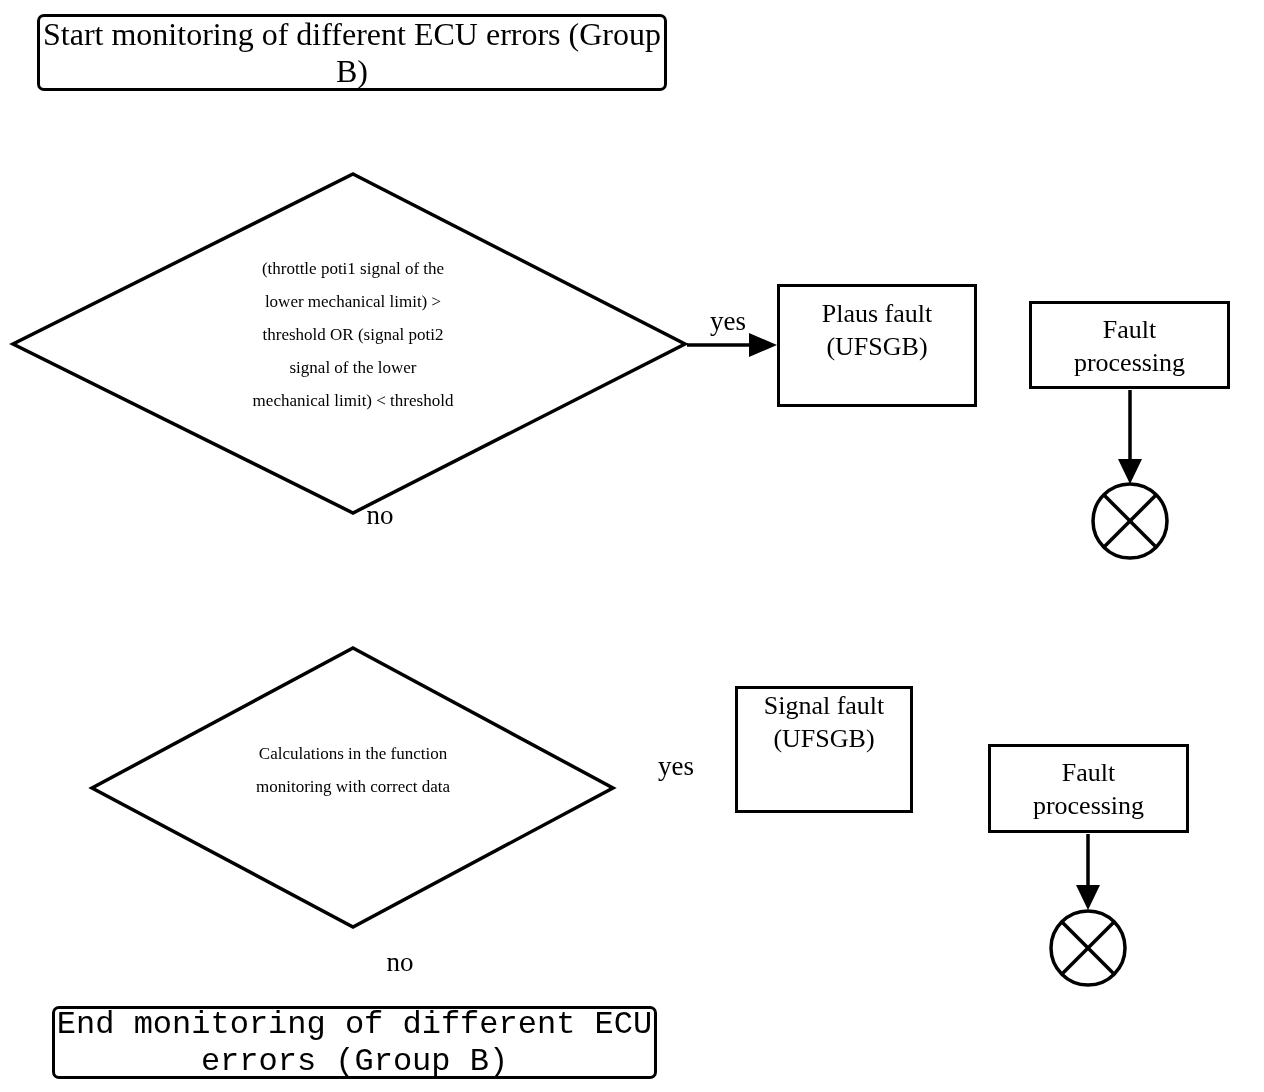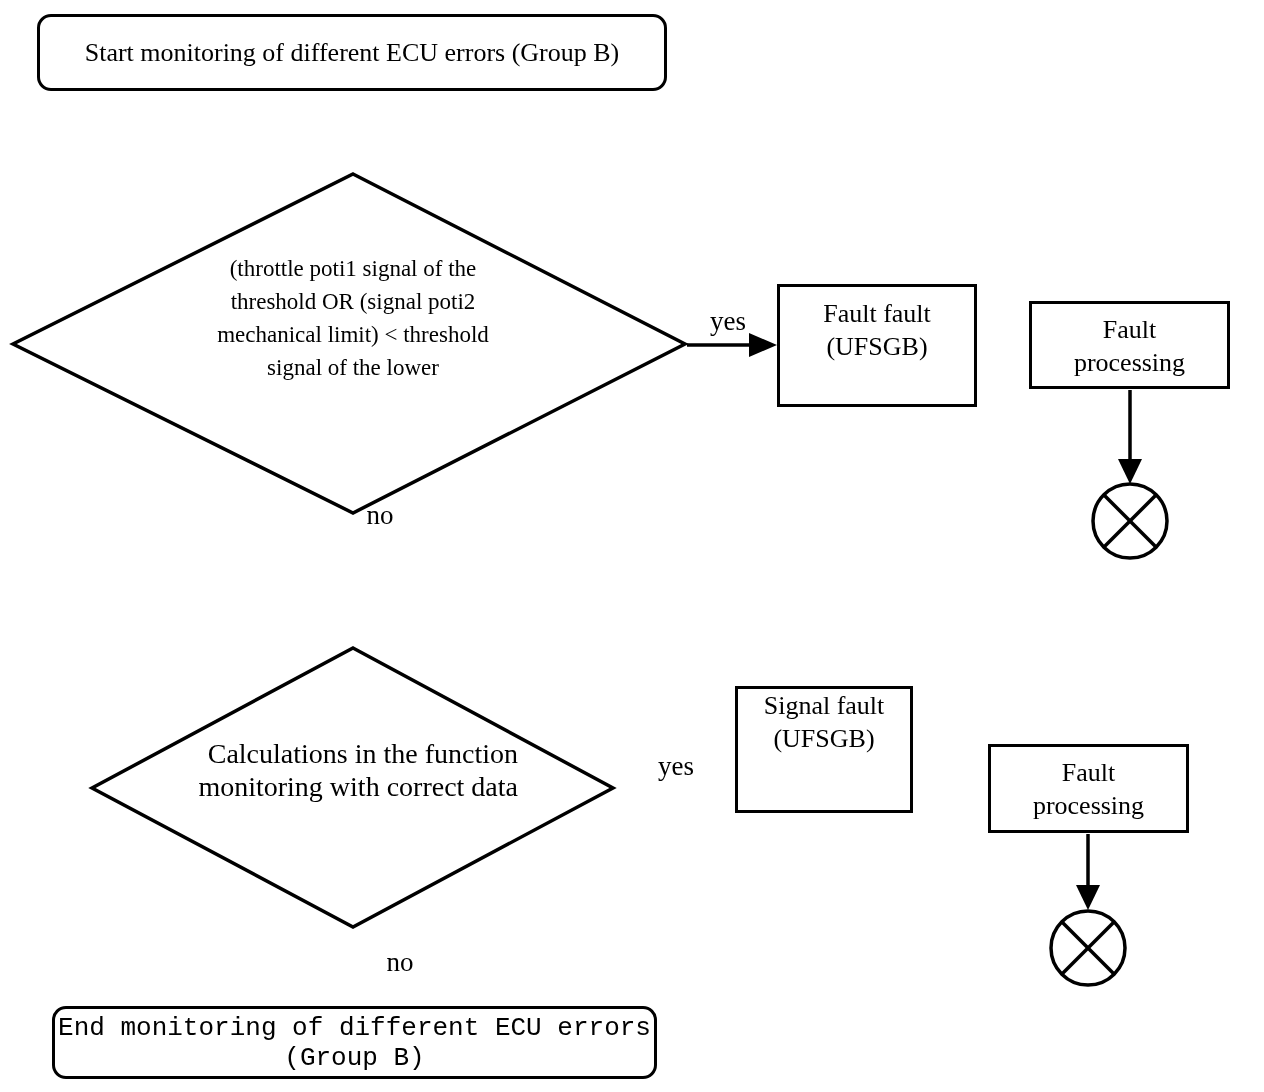--- a/index.html
+++ b/index.html
@@ -33,37 +33,37 @@
     stroke: none;
   }
   .node {
     position: absolute;
     box-sizing: border-box;
     border: 3px solid #000000;
     background: #ffffff;
     text-align: center;
   }
   .rounded {
-    border-radius: 14px;
+    border-radius: 7px;
     display: flex;
     align-items: center;
     justify-content: center;
-    font-size: 26px;
+    font-size: 32px;
   }
   .process {
     font-size: 26px;
     line-height: 33px;
   }
   .textblock {
     position: absolute;
     text-align: center;
     line-height: 33px;
   }
-  .d1text { font-size: 23px; }
-  .d2text { font-size: 28px; text-align: right; }
+  .d1text { font-size: 17px; }
+  .d2text { font-size: 17px; }
   .edgelabel {
     position: absolute;
     font-size: 27px;
     line-height: 30px;
     text-align: center;
   }
   .line { display: block; }
 </style>
 </head>
 <body>
@@ -93,30 +93,31 @@
     <line class="shape" x1="1062" y1="922" x2="1114" y2="974"></line>
     <line class="shape" x1="1114" y1="922" x2="1062" y2="974"></line>
   </svg>
 
   <div class="node rounded" style="left:37px; top:14px; width:630px; height:77px;">
     <span>Start monitoring of different ECU errors (Group B)</span>
   </div>
 
   <div class="textblock d1text" style="left:183px; top:252px; width:340px;">
     <span class="line">(throttle poti1 signal of the</span>
+    <span class="line">lower mechanical limit) &gt;</span>
     <span class="line">threshold OR (signal poti2</span>
+    <span class="line">signal of the lower</span>
     <span class="line">mechanical limit) &lt; threshold</span>
-    <span class="line">signal of the lower</span>
   </div>
 
   <div class="edgelabel" style="left:698px; top:306px; width:60px;">yes</div>
   <div class="edgelabel" style="left:358px; top:500px; width:44px;">no</div>
 
   <div class="node process" style="left:777px; top:284px; width:200px; height:123px; padding-top:10px;">
-    <span class="line">Fault fault</span>
+    <span class="line">Plaus fault</span>
     <span class="line">(UFSGB)</span>
   </div>
 
   <div class="node process" style="left:1029px; top:301px; width:201px; height:88px; padding-top:9px;">
     <span class="line">Fault</span>
     <span class="line">processing</span>
   </div>
 
   <div class="textblock d2text" style="left:188px; top:737px; width:330px;">
     <span class="line">Calculations in the function</span>

